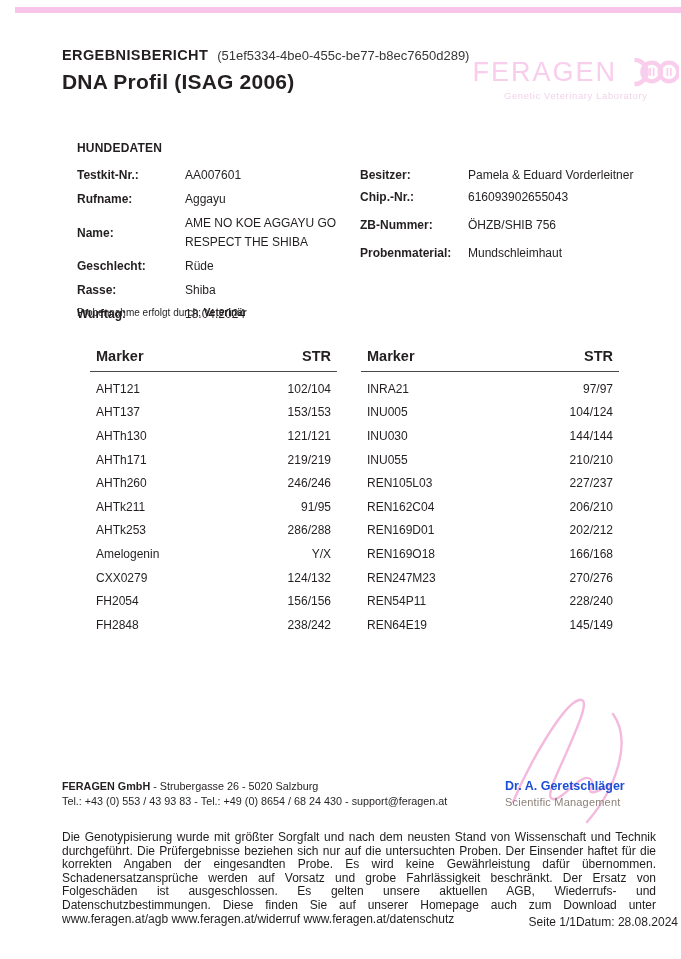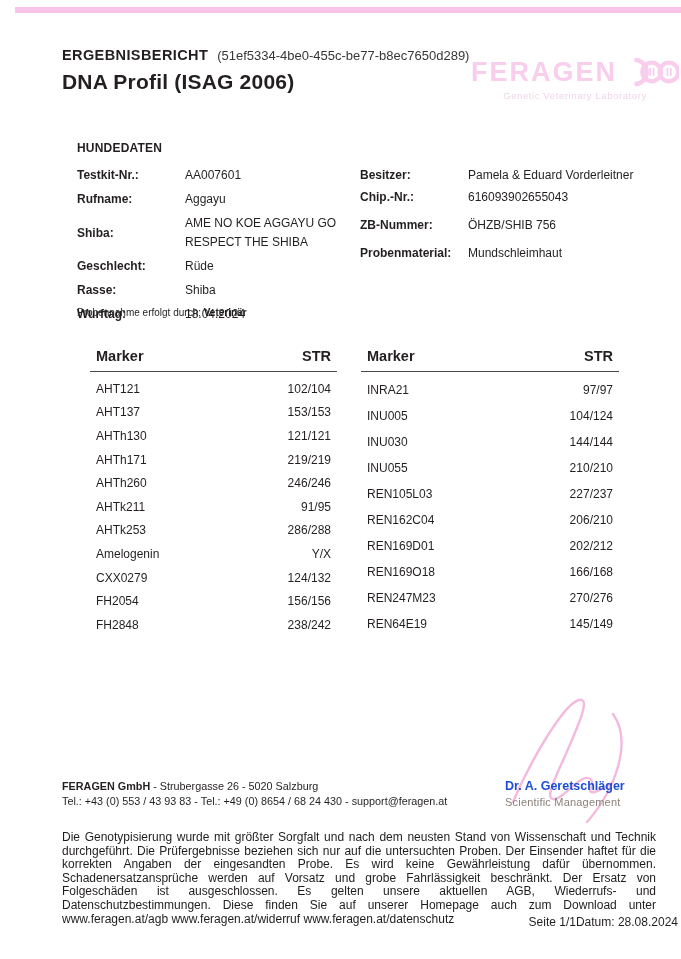--- a/index.html
+++ b/index.html
@@ -11,21 +11,21 @@
   
   .hdr{position:absolute;left:62px;top:47px;}
   .report-line{display:flex;align-items:baseline;gap:9px;}
   .report-type{font-weight:bold;font-size:14.5px;letter-spacing:.4px;}
   .report-uid{font-size:13px;color:#3a3637;}
   .page-title{margin:7px 0 0 0;font-size:21px;font-weight:bold;letter-spacing:.2px;}
 
   
   .logo{position:absolute;right:26px;top:56px;text-align:center;}
   .logo-row{display:flex;align-items:center;gap:6px;}
-  .brand{font-weight:bold;font-size:27px;letter-spacing:2px;color:#f9cdec;}
+  .brand{font-weight:normal;font-size:27px;letter-spacing:2px;color:#f9cdec;}
   .helix{display:block;}
   .tagline{margin-top:2px;font-size:9.5px;letter-spacing:.6px;color:#f0d4ea;}
 
   
   .section-heading{position:absolute;left:77px;top:141px;font-size:12px;font-weight:bold;letter-spacing:.2px;}
   .fields-left{position:absolute;left:77px;top:166px;width:270px;}
   .fields-right{position:absolute;left:360px;top:166px;width:295px;}
   .field-row{display:flex;align-items:center;margin-bottom:5px;}
   .field-row.gap-s{margin-bottom:3px;}
   .field-row.gap-l{margin-bottom:9px;}
@@ -99,21 +99,21 @@
   <div class="fields-left">
     <div class="field-row">
       <span class="flabel">Testkit-Nr.:</span>
       <span class="fvalue">AA007601</span>
     </div>
     <div class="field-row">
       <span class="flabel">Rufname:</span>
       <span class="fvalue">Aggayu</span>
     </div>
     <div class="field-row">
-      <span class="flabel">Shiba:</span>
+      <span class="flabel">Name:</span>
       <span class="fvalue">AME NO KOE AGGAYU GO
 RESPECT THE SHIBA</span>
     </div>
     <div class="field-row">
       <span class="flabel">Geschlecht:</span>
       <span class="fvalue">Rüde</span>
     </div>
     <div class="field-row">
       <span class="flabel">Rasse:</span>
       <span class="fvalue">Shiba</span>
@@ -241,20 +241,24 @@
             <td class="marker-cell">REN169D01</td>
             <td class="str-cell">202/212</td>
           </tr>
         <tr>
             <td class="marker-cell">REN169O18</td>
             <td class="str-cell">166/168</td>
           </tr>
         <tr>
             <td class="marker-cell">REN247M23</td>
             <td class="str-cell">270/276</td>
+          </tr>
+        <tr>
+            <td class="marker-cell">REN54P11</td>
+            <td class="str-cell">228/240</td>
           </tr>
         <tr>
             <td class="marker-cell">REN64E19</td>
             <td class="str-cell">145/149</td>
           </tr>
       </tbody>
     </table>
 
   </div>
 

